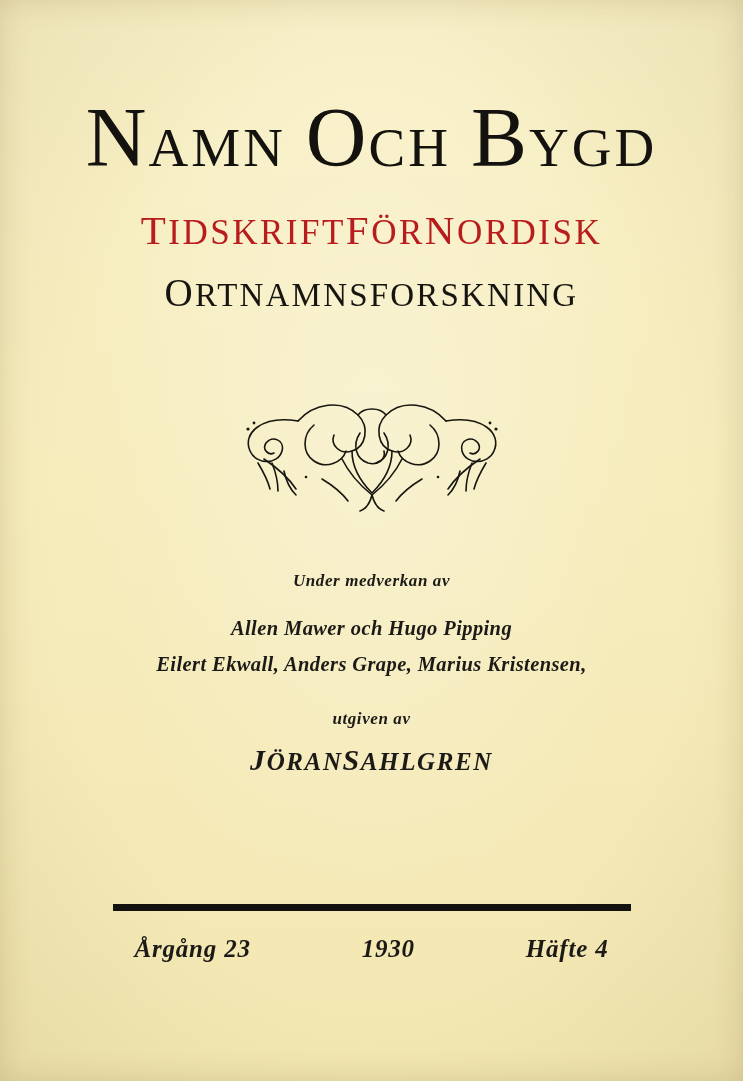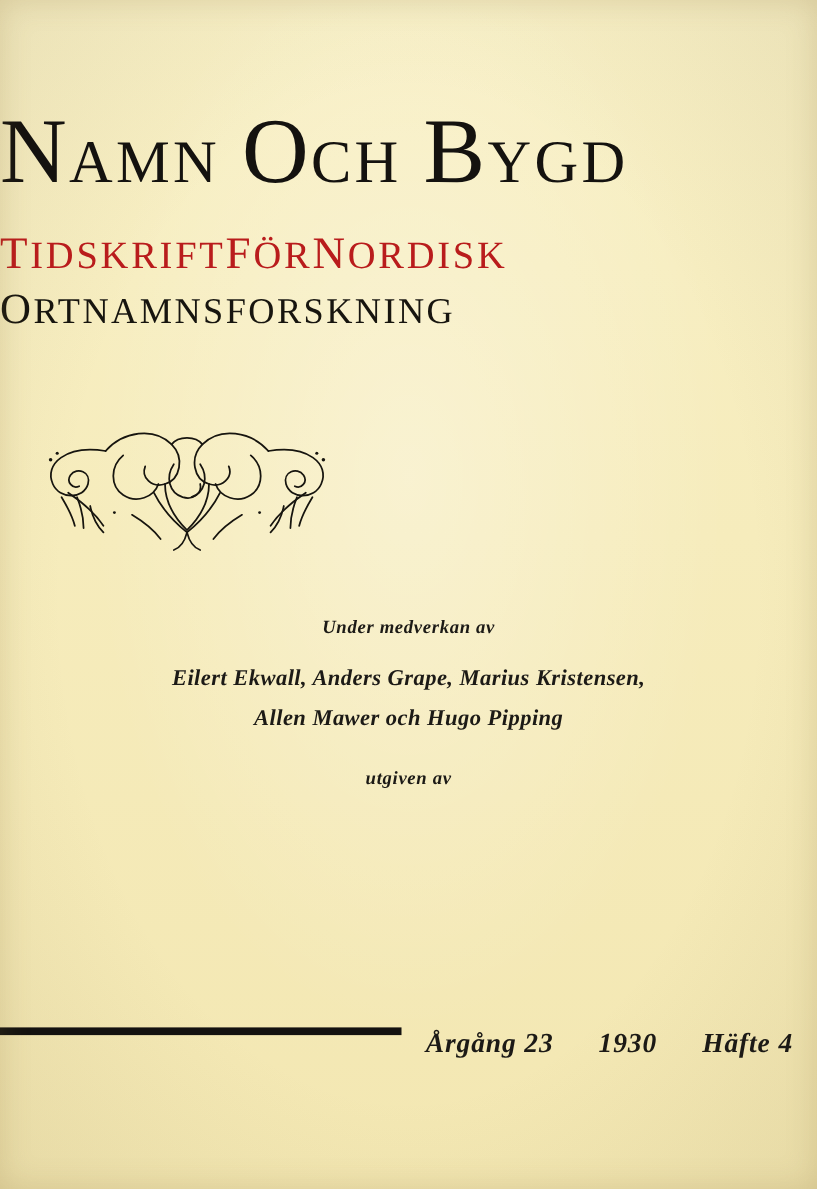--- a/index.html
+++ b/index.html
@@ -28,20 +28,21 @@
     position: absolute;
     inset: 0;
     box-shadow: inset 0 0 28px rgba(140,115,55,0.22);
     pointer-events: none;
   }
   .content {
     position: absolute;
     inset: 0;
     display: flex;
     flex-direction: column;
+    align-items: center;
   }
 
   
   .title-main {
     margin-top: 96px;
     font-family: "Liberation Serif", serif;
     font-size: 66px;
     line-height: 1;
     letter-spacing: 2px;
     white-space: nowrap;
@@ -62,21 +63,21 @@
   
   .subtitle1 {
     margin-top: 26px;
     font-size: 35px;
     letter-spacing: 2.5px;
     white-space: nowrap;
     color: #b91c1c;
   }
   .subtitle1 .cap { font-size: 41px; }
   .subtitle2 {
-    margin-top: 5px;
+    margin-top: 16px;
     font-size: 33px;
     letter-spacing: 2.2px;
     white-space: nowrap;
     color: #17150f;
   }
   .subtitle2 .cap { font-size: 39px; }
 
   
   .ornament {
     margin-top: 44px;
@@ -117,21 +118,21 @@
   }
   .credits .editor .cap { font-size: 30px; }
 
   
   .rule-wrap {
     position: absolute;
     left: 0;
     right: 0;
     bottom: 118px;
     display: flex;
-    flex-direction: row;
+    flex-direction: column;
     align-items: center;
   }
   .rule {
     width: 518px;
     height: 7px;
     background: #141210;
   }
   .issue-line {
     margin-top: 24px;
     width: 518px;
@@ -205,24 +206,27 @@
       <circle cx="236" cy="118" r="1.3" fill="#17150f" stroke="none"></circle>
 
       <path d="M120 120 C130 126 140 134 146 142"></path>
       <path d="M220 120 C210 126 200 134 194 142"></path>
     </svg>
   </div>
 
   <div class="credits">
     <div class="lead">Under medverkan av</div>
     <div class="names">
+      <div>Allen Mawer   och   Hugo Pipping</div>
       <div>Eilert Ekwall,  Anders Grape,  Marius Kristensen,</div>
-      <div>Allen Mawer   och   Hugo Pipping</div>
     </div>
     <div class="pub-lead">utgiven av</div>
+    <div class="editor">
+      <span class="cap">J</span><span>ÖRAN</span><span class="word-gap"></span><span class="cap">S</span><span>AHLGREN</span>
+    </div>
   </div>
 
 </div>
 
 <div class="rule-wrap">
   <div class="rule"></div>
   <div class="issue-line">
     <span>Årgång 23</span>
     <span>1930</span>
     <span>Häfte 4</span>

